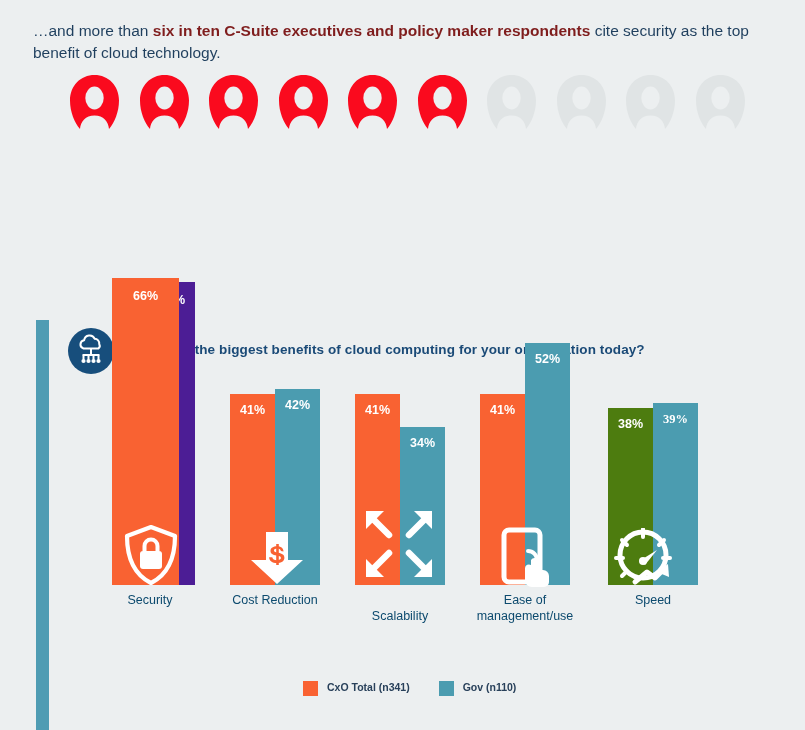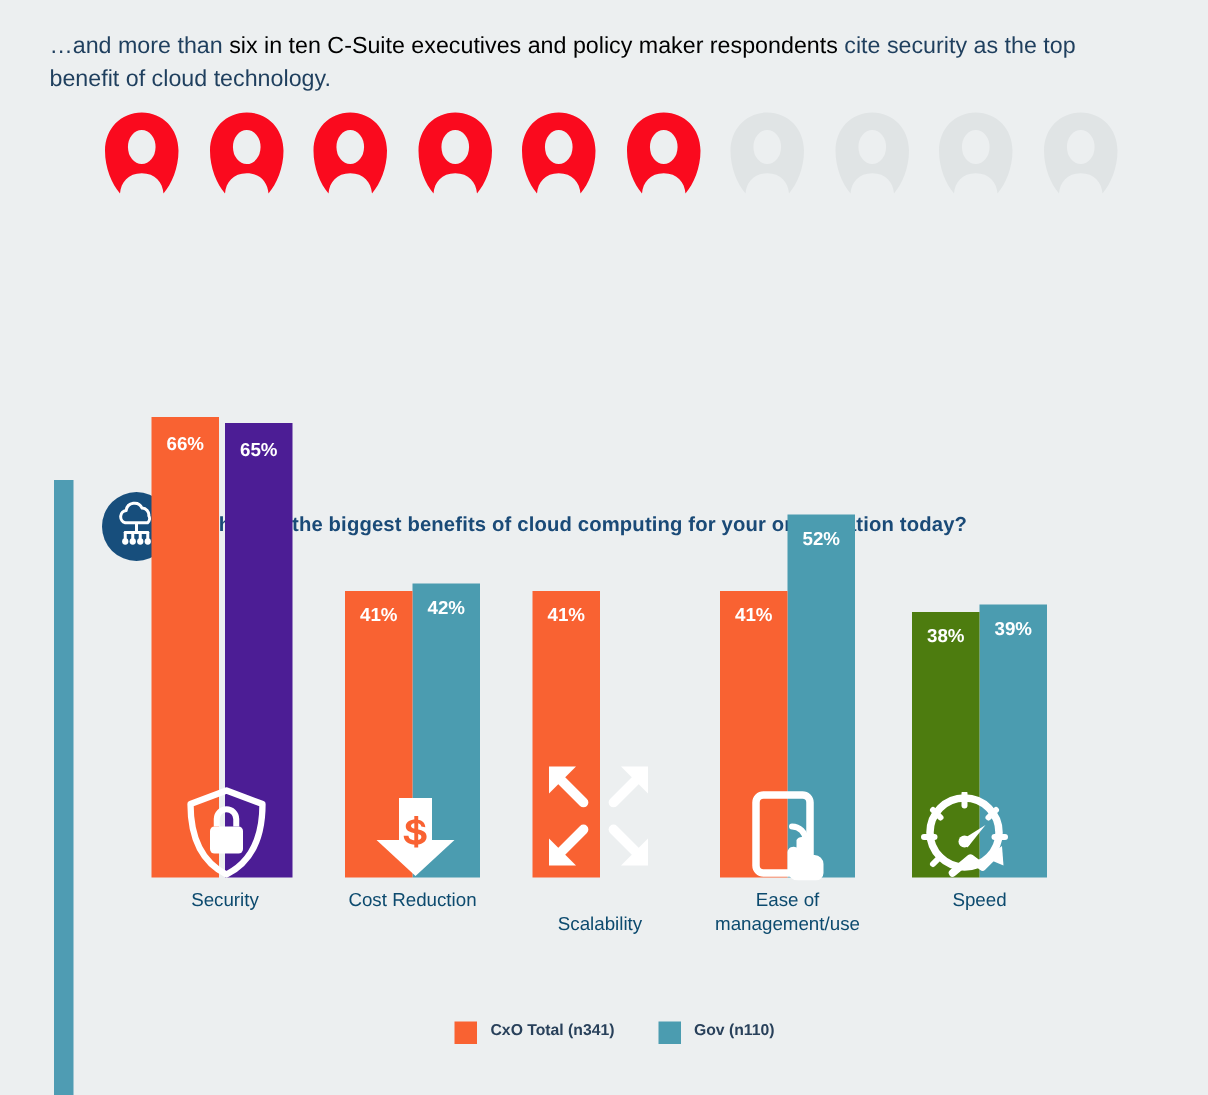--- a/index.html
+++ b/index.html
@@ -10,21 +10,21 @@
     overflow: hidden;
   }
   #page { position: relative; width: 805px; height: 730px; background: #eceff0; }
 
   
   .intro {
     position: absolute; left: 33px; top: 20px; width: 725px;
     font-size: 15.5px; line-height: 22px; color: #1f3f5e;
     font-family: "Liberation Sans", sans-serif;
   }
-  .intro .b { font-weight: normal; color: #000000; }
+  .intro .b { font-weight: bold; color: #7f1d1d; }
 
   
   .people { position: absolute; left: 68px; top: 74px; width: 690px; height: 58px; }
   .person { position: absolute; top: 0; width: 53px; height: 56px; }
   .person svg { display: block; width: 53px; height: 56px; }
 
   
   .card { position: absolute; left: 0px; top: 152px; width: 805px; height: 578px; background: #eceff0; }
   .accent-bar {
     position: absolute; left: 36px; top: 168px; width: 13px; height: 545px;
@@ -177,21 +177,21 @@
           <circle cx="25.5" cy="33" r="2.1"></circle>
           <circle cx="30.5" cy="33" r="2.1"></circle>
         </g>
       </svg>
     </div>
 
     <div class="head-title">What are the biggest benefits of cloud computing for your organization today?</div>
   </div>
 
   <div class="chart" id="chart-layer">
-      <div class="bar tall" style="left: 101px; top: 277.77px; width: 45px; height: 307.23px; background: rgb(249, 98, 50); z-index: 3;">
+      <div class="bar tall" style="left: 112px; top: 277.77px; width: 67px; height: 307.23px; background: rgb(249, 98, 50); z-index: 3;">
         <span class="lbl">66%</span>
       </div>
       <div class="bar tall" style="left: 150px; top: 282.425px; width: 45px; height: 302.575px; background: #4c1d95; z-index: 2;">
         <span class="lbl">65%</span>
       </div>
       <div class="grp-icon" style="left: 122px; top: 524px; z-index: 5;">
         <svg width="58" height="62" viewBox="0 0 58 62">
           <path d="M29 3 L53 12 C53 32 47 50 29 59 C11 50 5 32 5 12 Z" fill="none" stroke="#ffffff" stroke-width="4.2" stroke-linejoin="round"></path>
           <rect x="18" y="27" width="22" height="18" rx="3" fill="#ffffff"></rect>
           <path d="M22.5 27 v-5 a6.5 6.5 0 0 1 13 0 v5" fill="none" stroke="#ffffff" stroke-width="4"></path>
@@ -209,20 +209,23 @@
           <path d="M18 2 H40 V30 H55 L29 54 L3 30 H18 Z" fill="#ffffff"></path>
           <g fill="#F96232">
             <path d="M28.2 14 h2.6 v21 h-2.6 z"></path>
             <path d="M35.5 21.5 c0-3.4-2.9-5.2-6.5-5.2 c-3.6 0-6.5 1.6-6.5 4.6 c0 2.8 2.3 3.9 6.1 4.6 c3.6 .7 4.3 1.3 4.3 2.5 c0 1.4-1.6 2.2-4 2.2 c-2.6 0-4.4-1-4.6-3 h-3.2 c.2 3.7 3.1 5.9 7.8 5.9 c4.4 0 7.5-2 7.5-5.3 c0-3-2.1-4.2-6.3-5 c-3.4-.6-4.1-1.2-4.1-2.3 c0-1.2 1.4-1.9 3.3-1.9 c2.2 0 3.4 .9 3.6 2.4 z"></path>
           </g>
         </svg>
       </div>
       <div class="cat-label" style="left: 197px; top: 592px; width: 156px;"><span>Cost Reduction</span></div>
       <div class="bar" style="left: 355px; top: 394.145px; width: 45px; height: 190.855px; background: rgb(249, 98, 50); z-index: 3;">
         <span class="lbl">41%</span>
+      </div>
+      <div class="bar" style="left: 400px; top: 426.73px; width: 45px; height: 158.27px; background: rgb(75, 156, 176); z-index: 2;">
+        <span class="lbl">34%</span>
       </div>
       <div class="grp-icon" style="left: 356px; top: 505px; z-index: 5;">
         <svg width="86" height="78" viewBox="0 0 86 78">
           <g stroke="#ffffff" stroke-width="6.5" stroke-linecap="round" fill="none">
             <line x1="33" y1="30" x2="14" y2="11"></line>
             <line x1="53" y1="30" x2="72" y2="11"></line>
             <line x1="33" y1="48" x2="14" y2="67"></line>
             <line x1="53" y1="48" x2="72" y2="67"></line>
           </g>
           <g fill="#ffffff">
@@ -244,21 +247,21 @@
         <svg width="62" height="60" viewBox="0 0 62 60">
           <rect x="4" y="3" width="36" height="52" rx="5" fill="none" stroke="#ffffff" stroke-width="5"></rect>
           <path d="M28 24 a9 9 0 0 1 9 9" fill="none" stroke="#ffffff" stroke-width="4" stroke-linecap="round"></path>
           <path d="M31 33 a4 4 0 0 1 7 0 v10 h5 a6 6 0 0 1 6 6 v6 a5 5 0 0 1-5 5 h-12 a7 7 0 0 1-7-7 v-12 a4 4 0 0 1 6-3 z" fill="#ffffff"></path>
         </svg>
       </div>
       <div class="cat-label" style="left: 447px; top: 592px; width: 156px;"><span>Ease of</span><br><span>management/use</span></div>
       <div class="bar" style="left: 608px; top: 408.11px; width: 45px; height: 176.89px; background: #4d7c0f; z-index: 3;">
         <span class="lbl">38%</span>
       </div>
-      <div class="bar" style="left: 653px; top: 403.455px; width: 45px; height: 181.545px; background: rgb(75, 156, 176); z-index: 2;">
+      <div class="bar" style="left: 653px; top: 403.455px; width: 45px; height: 181.545px; background: rgb(75, 156, 176); z-index: 2; font-family: Liberation Serif, serif;">
         <span class="lbl">39%</span>
       </div>
       <div class="grp-icon" style="left: 611px; top: 528px; z-index: 5;">
         <svg width="66" height="60" viewBox="0 0 66 60">
           <path d="M32 4 a23 23 0 1 0 0 46 a23 23 0 0 0 0-46 z" fill="none" stroke="#ffffff" stroke-width="5"></path>
           <g stroke="#ffffff" stroke-width="4" stroke-linecap="round">
             <line x1="32" y1="1" x2="32" y2="9"></line>
             <line x1="11" y1="12" x2="16" y2="17"></line>
             <line x1="53" y1="12" x2="48" y2="17"></line>
             <line x1="5" y1="30" x2="12" y2="30"></line>

